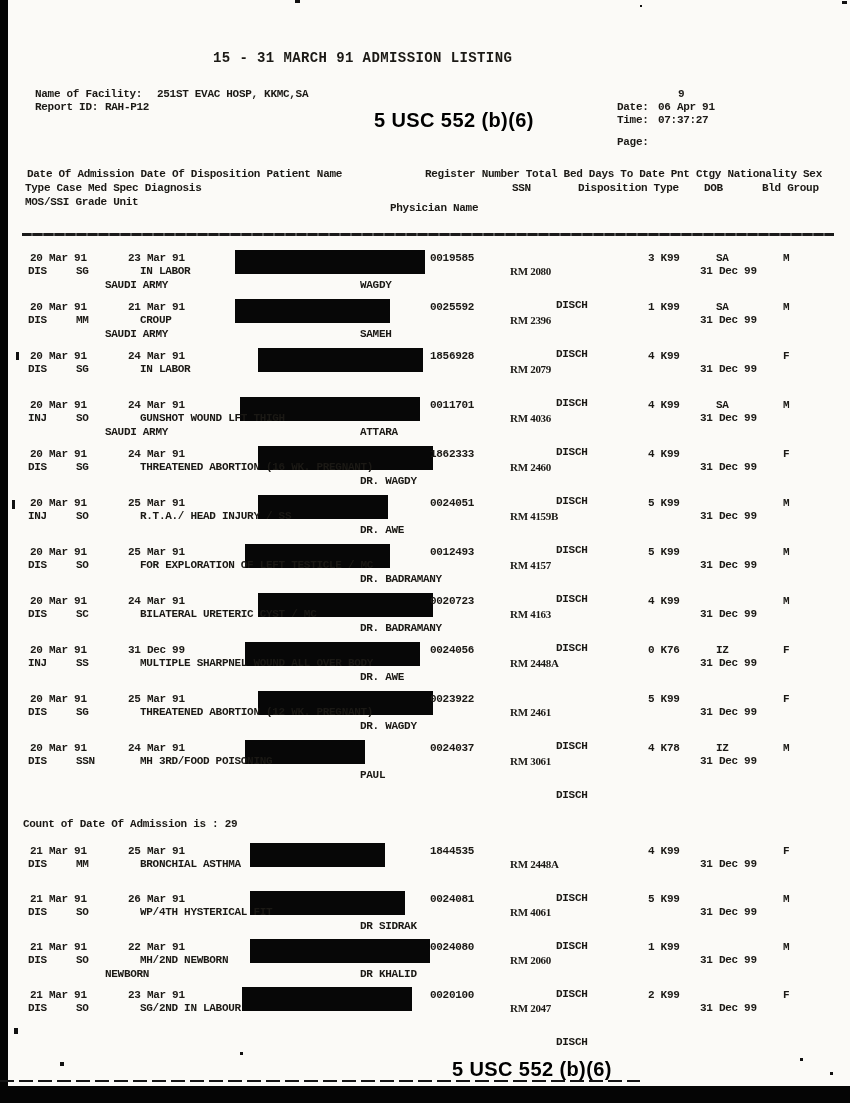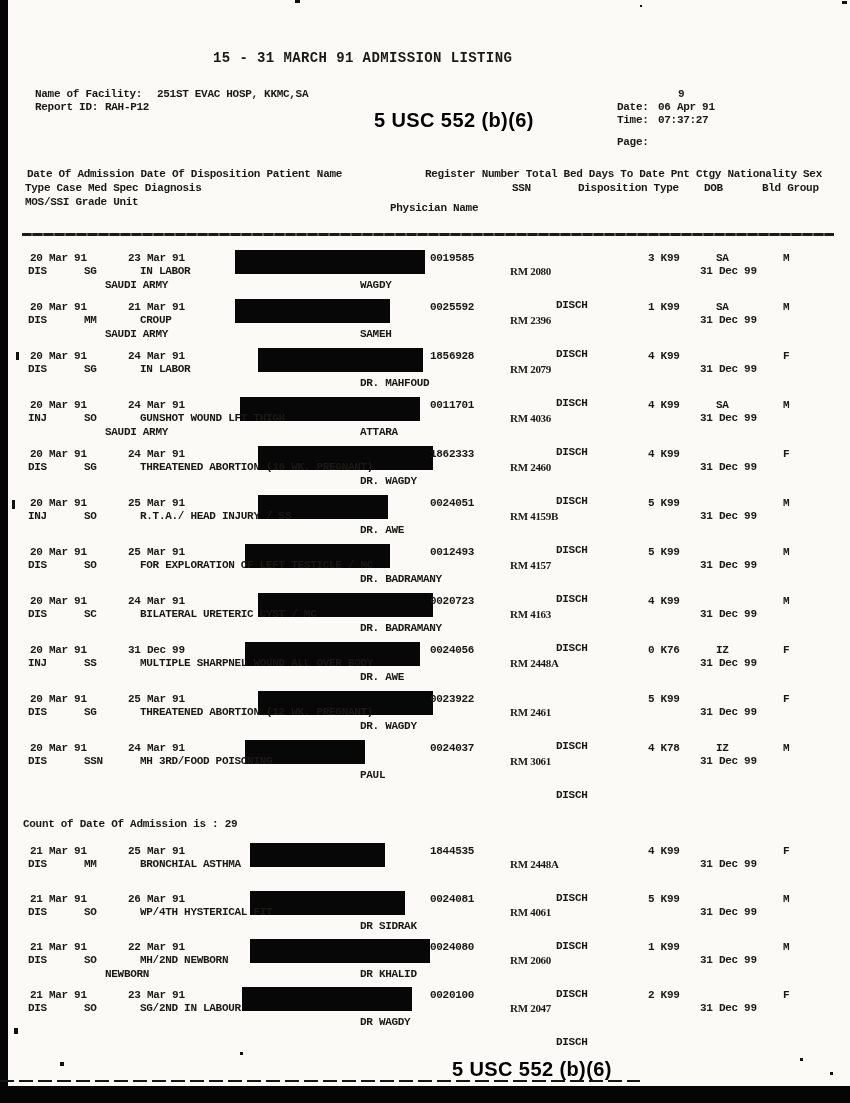--- a/index.html
+++ b/index.html
@@ -39,21 +39,21 @@
   
   .recgroup{position:absolute;left:0;width:736px;}
   .g1{top:252px;} .g2{top:845px;}
   .rec{position:relative;height:49px;}
   .g2 .rec{height:48px;}
   .rline{position:absolute;left:0;width:100%;height:13px;}
   .la{top:0;} .lb{top:13px;} .lc{top:27px;}
   .fld{position:absolute;top:0;white-space:pre;}
   .f-adm{left:30px;}  .f-disp{left:128px;} .f-reg{left:430px;}
   .f-bed{left:648px;} .f-nat{left:716px;}  .f-sex{left:783px;}
-  .f-typ{left:28px;}  .f-cas{left:84px;}   .f-dia{left:140px;}
+  .f-typ{left:28px;}  .f-cas{left:76px;}   .f-dia{left:140px;}
   .f-ssn{left:510px;font-family:Liberation Serif, serif;} .f-dty{left:556px;margin-top:34px;}  .f-dob{left:700px;}
   .f-unit{left:105px;}.f-phy{left:360px;}
   .redact{position:absolute;top:-2px;height:24px;background:#070707;}
   .count-line{top:818px;left:23px;}
 </style>
 </head>
 <body>
 
 <div class="page">
 
@@ -158,24 +158,20 @@
       <span class="fld f-sex">F</span>
     </div>
     <div class="rline lb">
       <span class="fld f-typ">DIS</span>
       <span class="fld f-cas">SG</span>
       <span class="fld f-dia">IN LABOR</span>
       <span class="fld f-ssn">RM 2079</span>
       <span class="fld f-dty">DISCH</span>
       <span class="fld f-dob">31 Dec 99</span>
     </div>
-    <div class="rline lc">
-      <span class="fld f-unit"></span>
-      <span class="fld f-phy">DR. MAHFOUD</span>
-    </div>
   </div>
 
   <div class="rec">
     <div class="rline la">
       <span class="fld f-adm">20 Mar 91</span>
       <span class="fld f-disp">24 Mar 91</span>
       <span class="redact" style="left: 240px; width: 180px;"></span>
       <span class="fld f-reg">0011701</span>
       <span class="fld f-bed">4 K99</span>
       <span class="fld f-nat">SA</span>
@@ -444,21 +440,17 @@
       <span class="fld f-sex">F</span>
     </div>
     <div class="rline lb">
       <span class="fld f-typ">DIS</span>
       <span class="fld f-cas">SO</span>
       <span class="fld f-dia">SG/2ND IN LABOUR</span>
       <span class="fld f-ssn">RM 2047</span>
       <span class="fld f-dty">DISCH</span>
       <span class="fld f-dob">31 Dec 99</span>
     </div>
-    <div class="rline lc">
-      <span class="fld f-unit"></span>
-      <span class="fld f-phy">DR WAGDY</span>
-    </div>
   </div>
 </div>
 
   <div class="abs stamp stamp-bottom">5 USC 552 (b)(6)</div>
 </div>
 
 </body></html>

